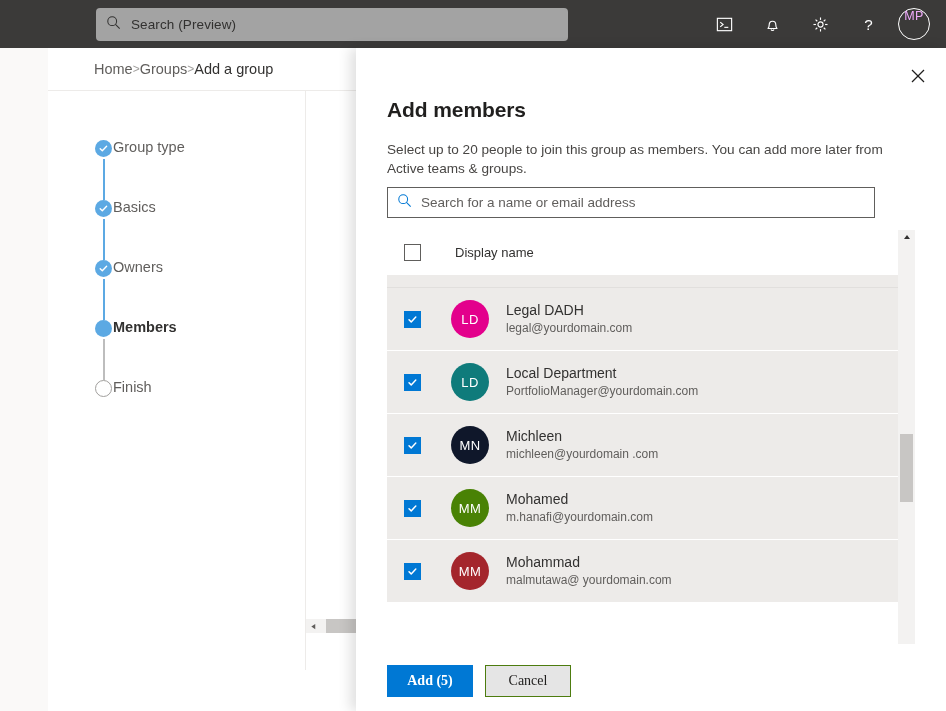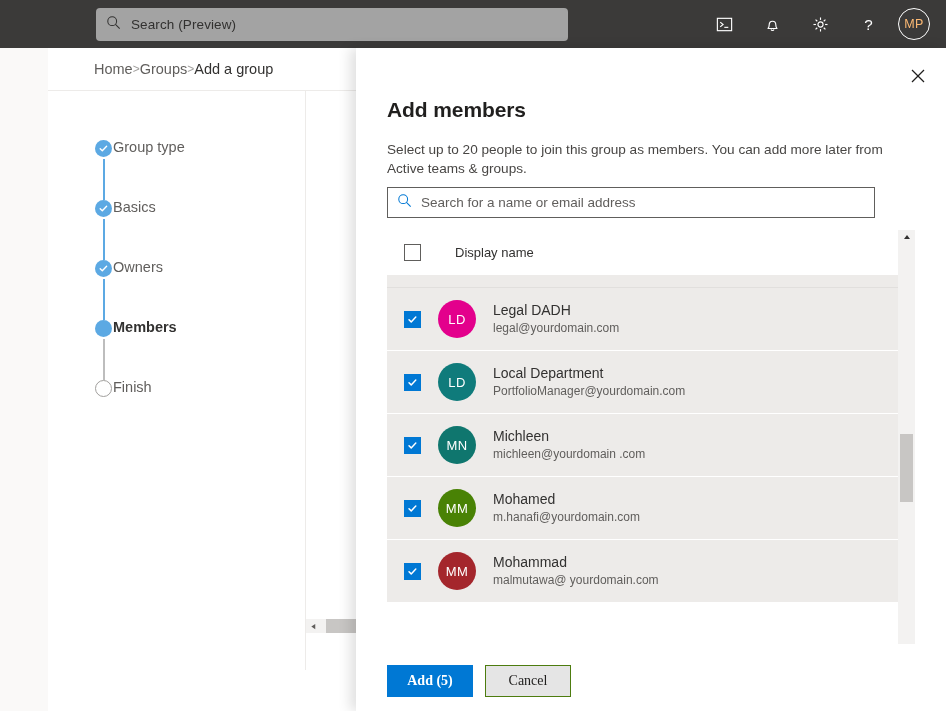--- a/index.html
+++ b/index.html
@@ -30,22 +30,22 @@
     position: absolute; right: 8px; top: 0; height: 48px;
     display: flex; align-items: center; gap: 0;
   }
   .tb-icon {
     width: 48px; height: 48px; display: flex; align-items: center; justify-content: center;
     color: #ffffff; cursor: pointer;
   }
   .tb-icon svg { display: block; }
   .avatar-top {
     width: 32px; height: 32px; border-radius: 50%;
-    border: 1.5px solid #ffffff; color: #fdba74;
-    display: flex; align-items: center; justify-content: center;
+    border: 1.5px solid #ffffff; color: #f0abfc;
+    display: flex; justify-content: center;
     font-size: 12.5px; letter-spacing: .3px; margin-left: 6px; margin-right: 8px;
     cursor: pointer;
   }
 
   
   .page {
     position: absolute; top: 48px; left: 0; width: 946px; height: 663px;
     background: #faf9f8;
   }
   .page-white {
@@ -150,21 +150,21 @@
   }
   .row.partial { height: 12px; border-bottom: 1px solid #e1dfdd; }
   .cb {
     width: 17px; height: 17px; flex: 0 0 auto;
     display: flex; align-items: center; justify-content: center;
   }
   .cb.unchecked { border: 1px solid #605e5c; background: #ffffff; }
   .cb.checked { background: #0078d4; }
   .cb.checked svg { display: block; }
   .av {
-    width: 38px; height: 38px; border-radius: 50%; margin-left: 17px;
+    width: 38px; height: 38px; border-radius: 50%; margin-left: 30px;
     flex: 0 0 auto; display: flex; align-items: center; justify-content: center;
     color: #ffffff; font-size: 13px; letter-spacing: .4px;
   }
   .names { margin-left: 17px; display: flex; flex-direction: column; gap: 2px; }
   .nm { font-size: 14px; color: #323130; line-height: 17px; }
   .em { font-size: 12px; color: #605e5c; line-height: 15px; }
 
   
   .vscroll {
     position: absolute; right: 0; top: 0; width: 17px; height: 414px;
@@ -390,21 +390,21 @@
             <div class="em">PortfolioManager@yourdomain.com</div>
           </div>
         </div>
 
         <div class="row">
           <div class="cb checked">
             <svg width="11" height="11" viewBox="0 0 12 12">
               <polyline points="2.2,6.2 4.6,8.6 9.6,3.3" fill="none" stroke="#ffffff" stroke-width="1.6" stroke-linecap="round" stroke-linejoin="round"></polyline>
             </svg>
           </div>
-          <div class="av" style="background:#0f766e">
+          <div class="av" style="background:#0f172a">
             <span>MN</span>
           </div>
           <div class="names">
             <div class="nm">Michleen</div>
             <div class="em">michleen@yourdomain .com</div>
           </div>
         </div>
 
         <div class="row">
           <div class="cb checked">

